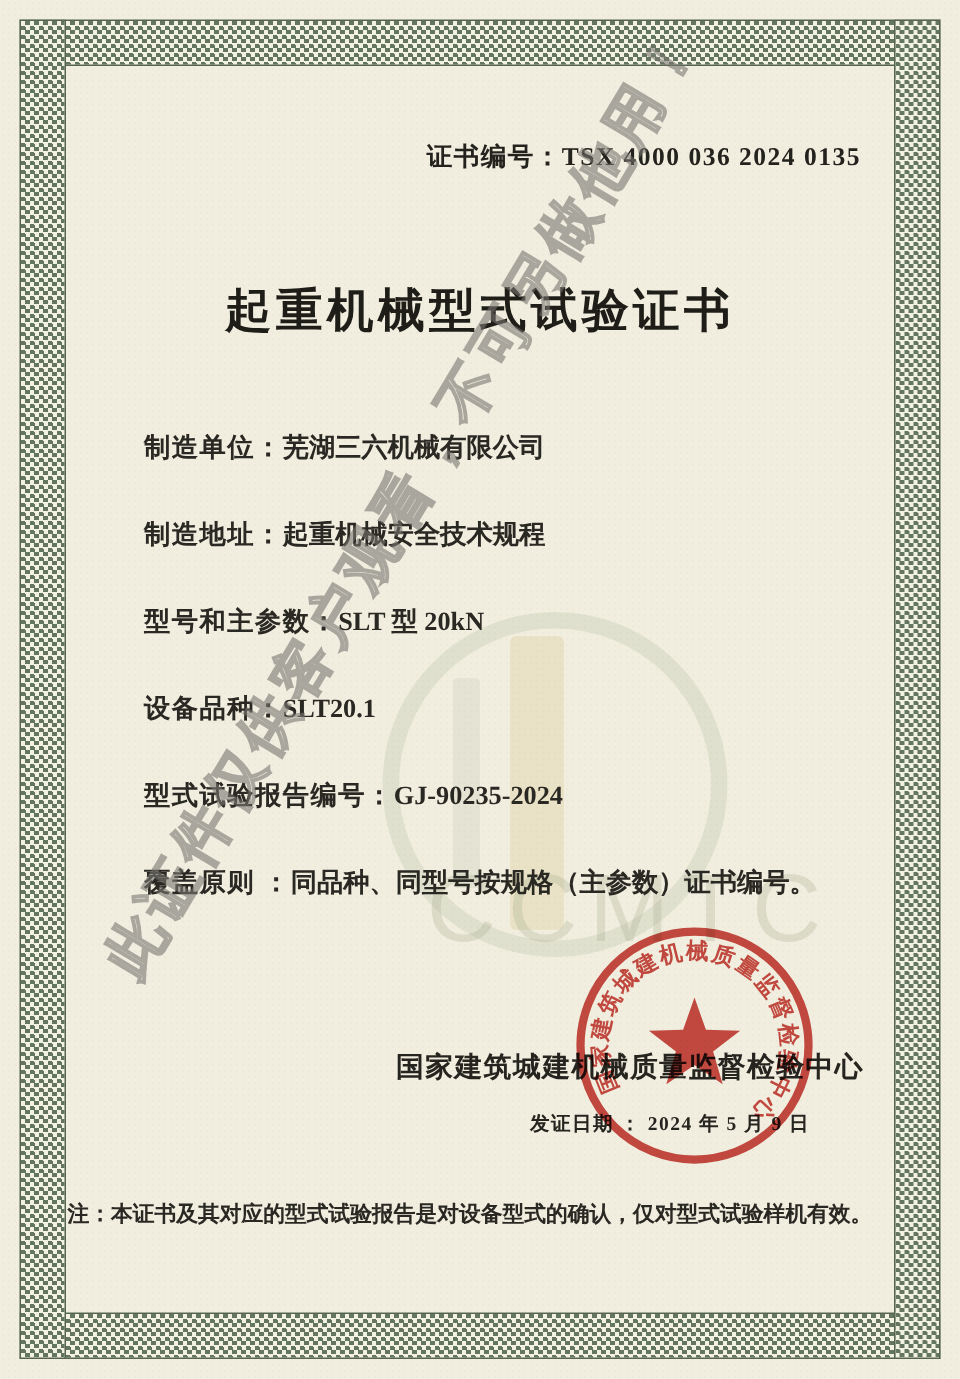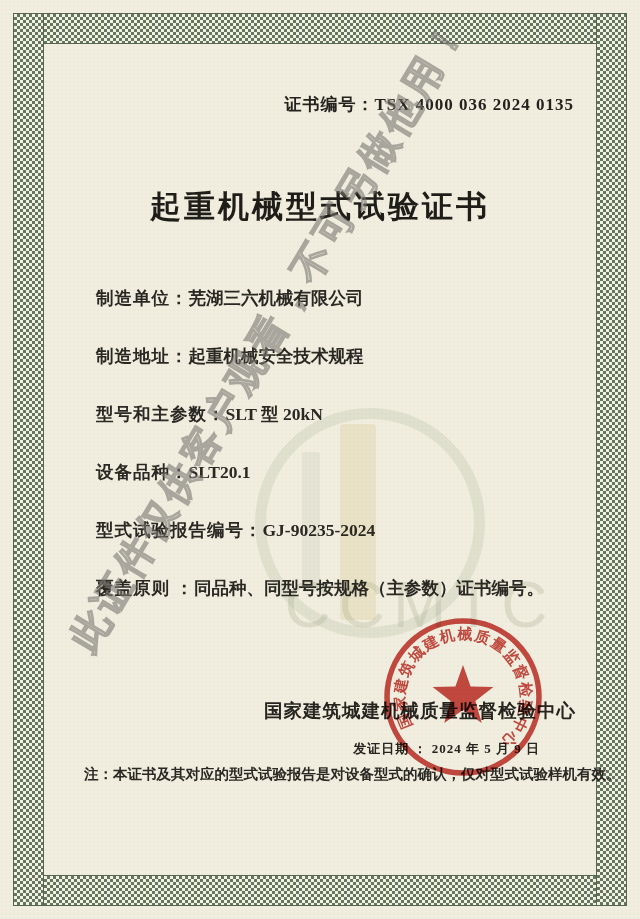--- a/index.html
+++ b/index.html
@@ -74,22 +74,22 @@
   }
   .authority{
     position:absolute;top:698px;right:64px;z-index:2;
     font-size:18.5px;font-weight:700;color:#26241e;letter-spacing:1px;
   }
   .issue-date{
     position:absolute;top:740px;right:100px;z-index:2;
     font-size:13px;font-weight:700;color:#26241e;letter-spacing:1px;
   }
   .note{
-    position:absolute;left:45px;top:765px;width:552px;z-index:2;
-    font-size:14.5px;font-weight:700;color:#2a2822;line-height:19px;padding-left:39px;
+    position:absolute;left:45px;top:801px;width:552px;z-index:2;
+    font-size:14.5px;font-weight:700;color:#2a2822;line-height:19px;
   }
 
   
   .wm-diагonal,
   .wm-diagonal{
     position:absolute;left:-60px;top:372px;width:580px;z-index:5;
     text-align:center;white-space:nowrap;pointer-events:none;
     transform:rotate(-59deg);
     font-size:39px;font-weight:700;letter-spacing:4px;
     color:rgba(244,242,234,0.12);

